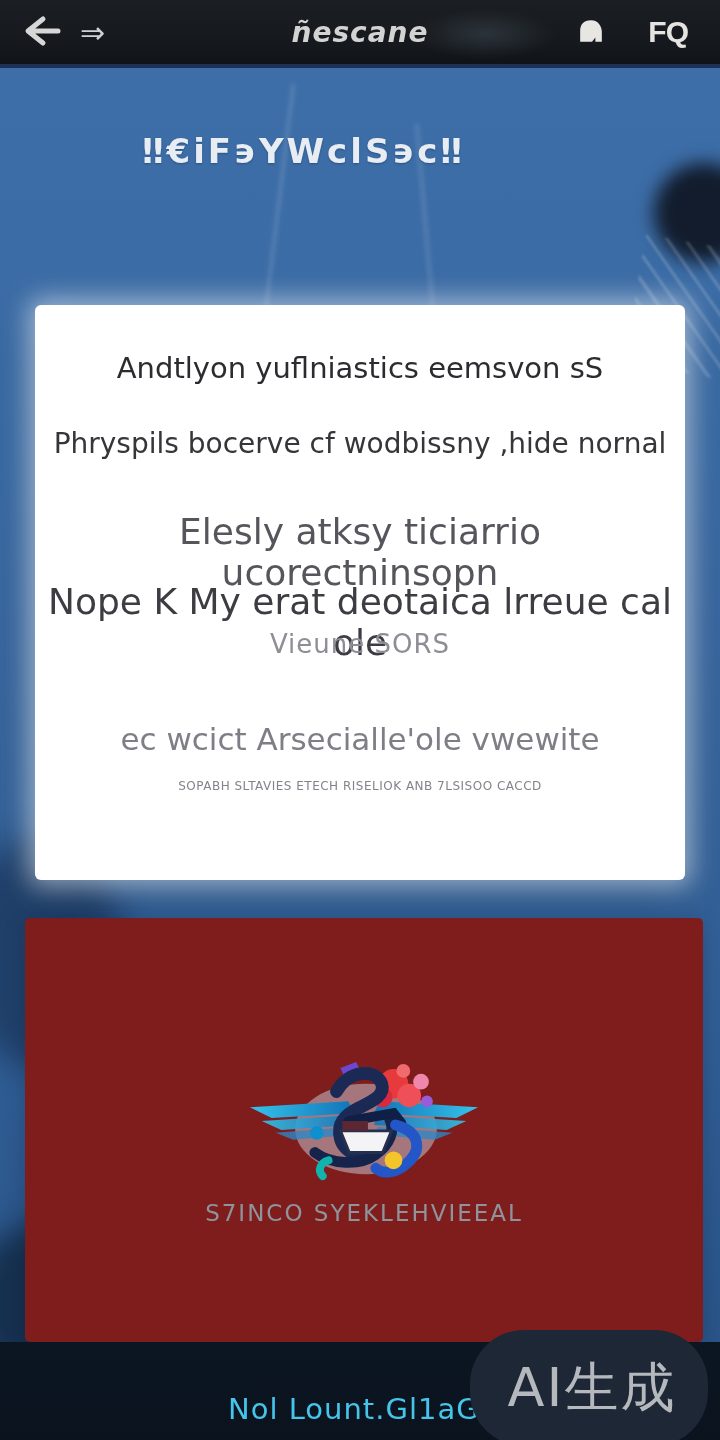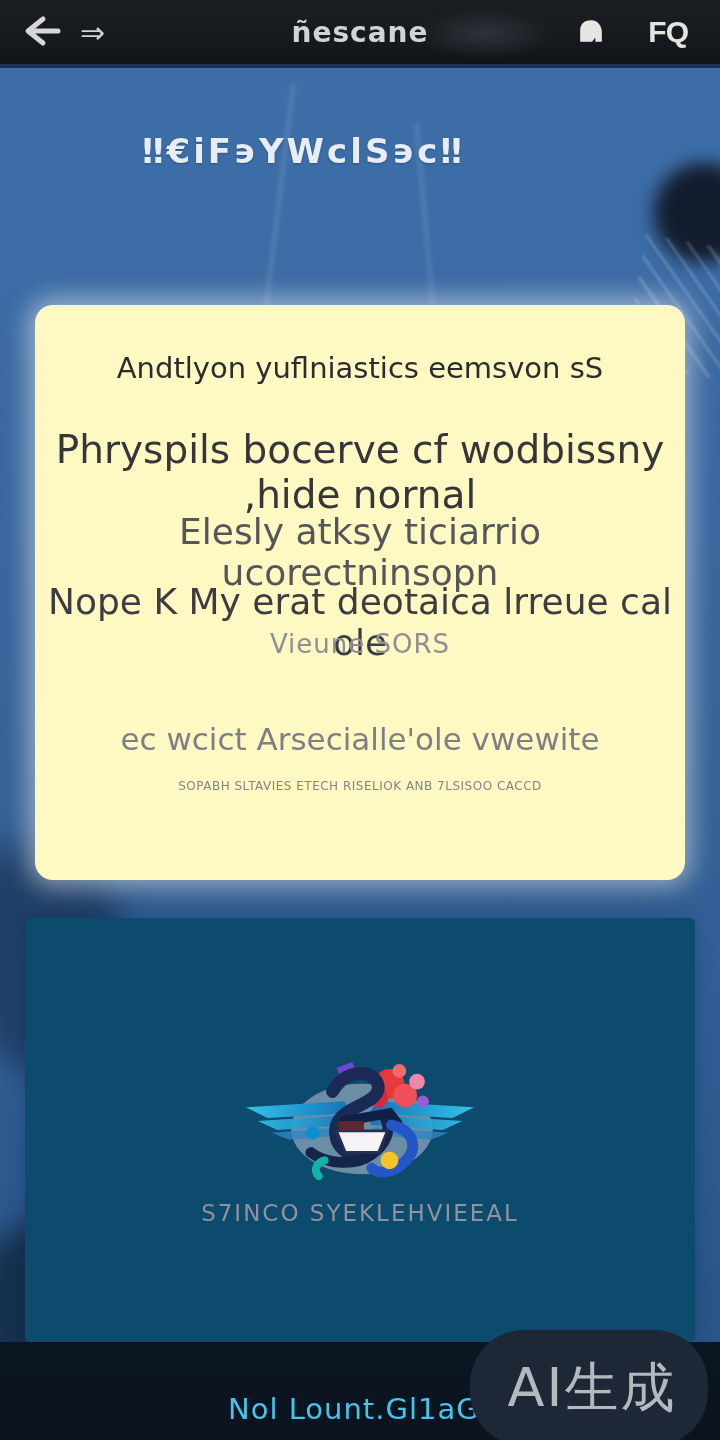--- a/index.html
+++ b/index.html
@@ -9,21 +9,21 @@
   
   .topbar { position:absolute; top:0; left:0; width:720px; height:68px; z-index:10;
     background:linear-gradient(180deg,#1b1e22 0%, #15181c 70%, #101317 100%);
     border-bottom:4px solid #1d3152; display:flex; align-items:center; box-sizing:border-box; }
   .topbar-smudge { position:absolute; left:390px; top:0; width:190px; height:68px;
     background:radial-gradient(closest-side, rgba(96,116,130,.28), transparent 75%); pointer-events:none; }
   .tb-btn { background:none; border:none; padding:6px 8px; cursor:pointer; display:flex; align-items:center; }
   .back-btn { margin-left:10px; }
   .fwd-glyph { font-size:30px; color:#cfd2d6; letter-spacing:-2px; }
   .tb-title { position:absolute; left:0; width:100%; text-align:center; font-size:28px; font-weight:bold;
-    color:#d3d3d3; letter-spacing:1px; pointer-events:none; }
+    color:#d3d3d3; letter-spacing:1px; pointer-events:none;font-style:italic; }
   .tb-right { position:absolute; right:24px; display:flex; align-items:center; gap:28px; }
   .tabs-label { font-size:30px; font-weight:600; color:#e6e4e0; letter-spacing:-1px; }
 
   
   .bg { position:absolute; top:68px; left:0; width:720px; height:1274px; overflow:hidden;
     background:linear-gradient(180deg,#3d6ea8 0%, #3a6aa3 30%, #36649b 55%, #2f5d93 78%, #2a5589 100%); }
   .streak { position:absolute; background:rgba(255,255,255,.13); filter:blur(2px); }
   .streak1 { left:275px; top:15px; width:4px; height:270px; transform:rotate(7deg); }
   .streak2 { left:425px; top:55px; width:5px; height:250px; transform:rotate(-5deg); opacity:.8; }
   .blob-topright { position:absolute; right:-34px; top:95px; width:100px; height:100px; border-radius:50%;
@@ -36,34 +36,34 @@
     background:#1d3b63; filter:blur(16px); opacity:.85; }
   .blob-bottomleft { position:absolute; left:-36px; bottom:-46px; width:210px; height:170px; border-radius:50%;
     background:#16304f; filter:blur(15px); }
 
   
   .hero-title { position:absolute; top:108px; left:0; width:607px; text-align:center; z-index:3;
     font-size:34px; font-weight:bold; color:#e8edf4; letter-spacing:3px; text-shadow:0 1px 2px rgba(20,40,70,.4); }
 
   
   .card1 { position:absolute; left:35px; top:305px; width:650px; height:575px; z-index:3;
-    background:#fef9c3; border-radius:18px;
+    background:#ffffff; border-radius:6px;
     box-shadow:0 0 26px 7px rgba(240,248,255,.55), 0 16px 46px rgba(13,35,66,.28); }
   .card1 p { position:absolute; left:0; width:100%; text-align:center; margin:0; }
   .l1 { top:46px;  font-size:29px; color:#2c2c30; }
-  .l2 { top:122px; font-size:39px; color:#36363a; }
+  .l2 { top:122px; font-size:28px; color:#36363a; }
   .l3 { top:206px; font-size:36px; color:#55555c; }
   .l4 { top:276px; font-size:36px; color:#3c3c42; }
   .l5 { top:324px; font-size:26px; color:#8e8e96; letter-spacing:1px; }
   .l6 { top:416px; font-size:31px; color:#7e7e86; }
   .l7 { top:474px; font-size:12px; color:#83838b; letter-spacing:.5px; }
 
   
   .card2 { position:absolute; left:25px; top:918px; width:670px; height:424px; z-index:3;
-    background:#0c4a6e; border-radius:5px; box-shadow:0 6px 20px rgba(10,25,50,.25); }
+    background:#7f1d1d; border-radius:5px; box-shadow:0 6px 20px rgba(10,25,50,.25);padding-left:8px; }
   .logo-wrap { position:absolute; left:50%; top:140px; transform:translateX(-50%); }
   .logo-caption { position:absolute; top:282px; left:0; width:100%; text-align:center; margin:0;
     font-size:23px; color:#8f939b; letter-spacing:2px; }
 
   
   .footer { position:absolute; left:0; top:1342px; width:720px; height:98px; z-index:4;
     background:linear-gradient(180deg,#0c1622 0%, #0a131e 100%); }
   .footer-link { position:absolute; top:50px; left:0; width:100%; text-align:center; margin:0;
     font-size:29px; color:#46c4ea; cursor:pointer; letter-spacing:1px; }
   .watermark { position:absolute; right:12px; top:1330px; width:238px; height:116px; z-index:5;

